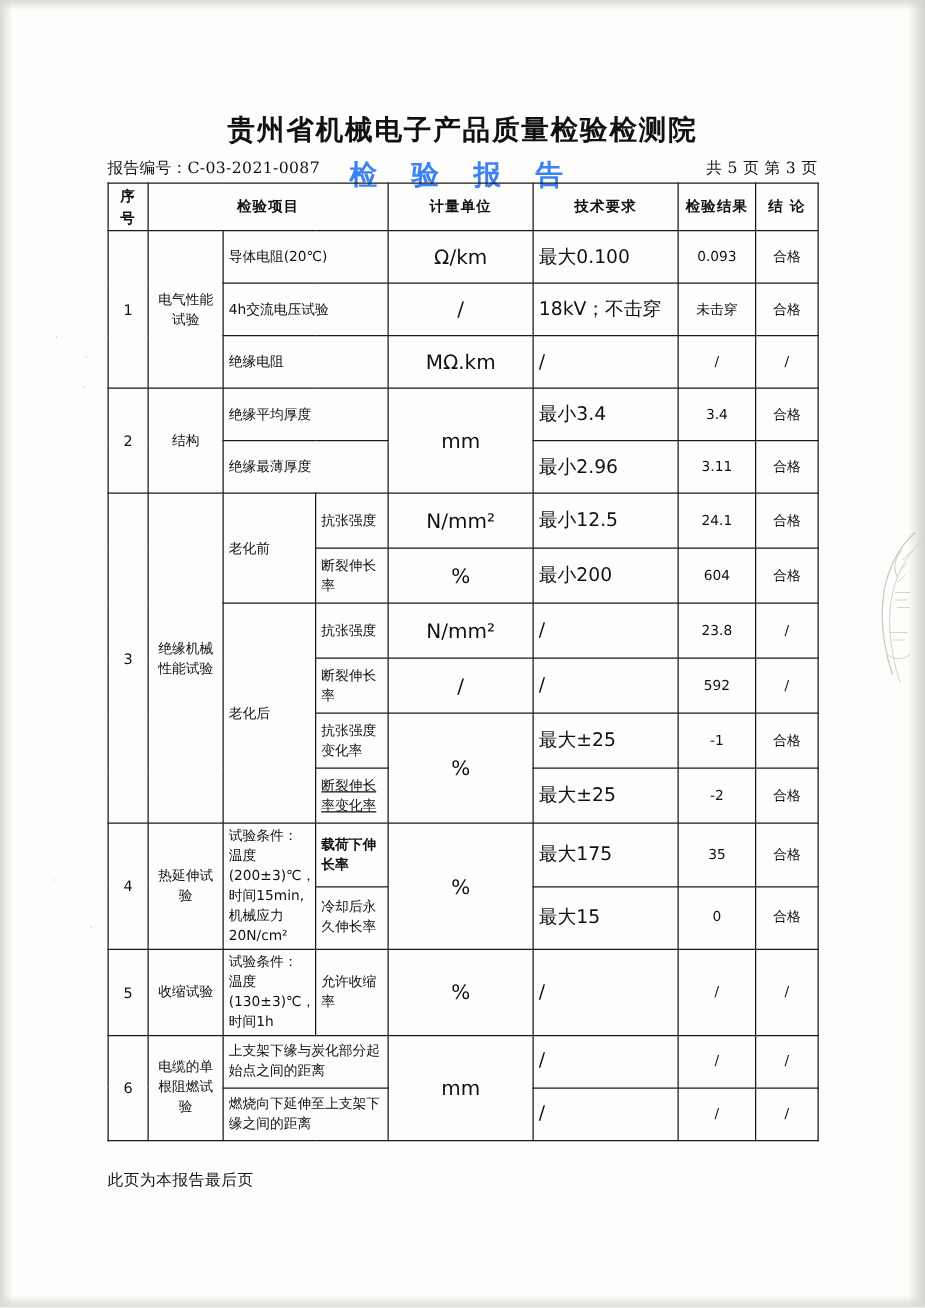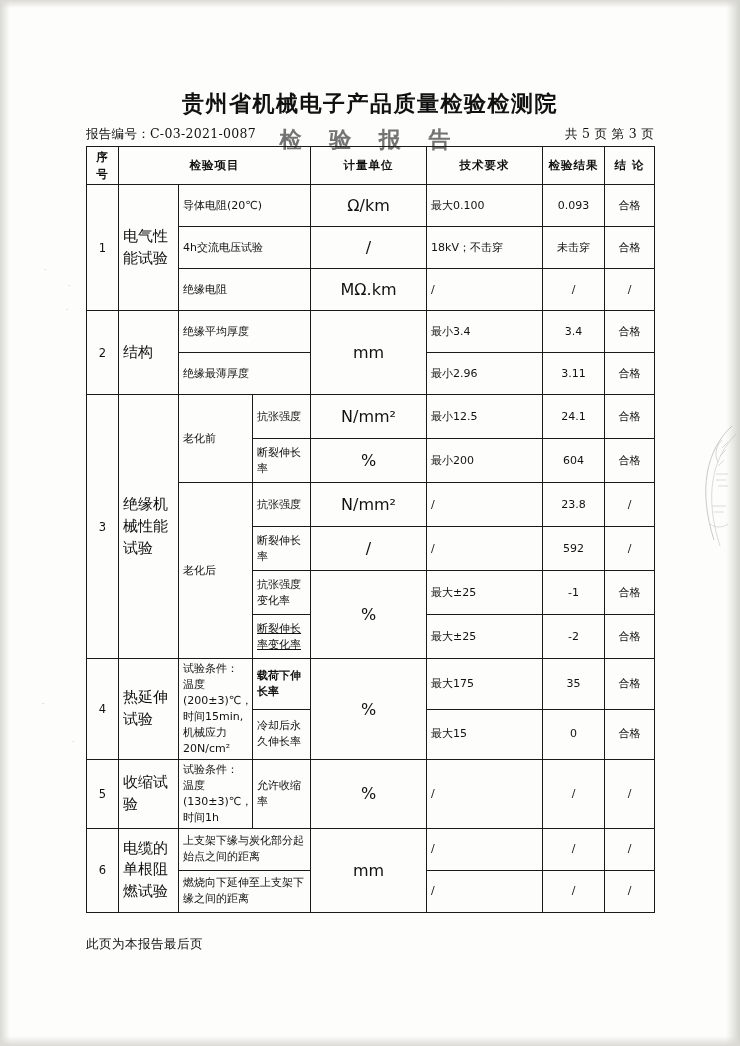--- a/index.html
+++ b/index.html
@@ -53,21 +53,21 @@
     font-weight: bold;
     letter-spacing: 1.5px;
     color: #111;
   }
   .doc-title {
     font-family: "DejaVu Serif", "Liberation Serif", serif;
     font-size: 22px;
     font-weight: bold;
     letter-spacing: 10px;
     margin-top: 6px;
-    color: #737373;
+    color: #3b82f6;
   }
 
   .meta {
     position: absolute;
     left: 86px; top: 126px; width: 568px;
     display: flex;
     justify-content: space-between;
     align-items: flex-end;
     font-family: "DejaVu Serif", "Liberation Serif", serif;
     font-size: 12.5px;
@@ -91,25 +91,25 @@
     line-height: 1.45;
   }
   table.report thead th {
     text-align: center;
     font-weight: bold;
     height: 22px;
     font-size: 11.5px;
     letter-spacing: 1px;
   }
   td.idx { text-align: center; font-size: 11.5px; }
-  td.grp { text-align: left; font-size: 15px; padding-left: 5px; }
+  td.grp { text-align: center; font-size: 11px; padding-left: 5px; }
   td.sub { text-align: left; font-size: 11px; padding-left: 6px; }
   td.item { text-align: left; font-size: 11px; padding-left: 6px; }
   td.unit { text-align: center; font-size: 16px; }
-  td.req { text-align: left; font-size: 11px; padding-left: 5px; }
+  td.req { text-align: left; font-size: 15px; padding-left: 5px; }
   td.res { text-align: center; font-size: 11px; }
   td.conc { text-align: center; font-size: 11px; }
   .tiny { font-size: 10.5px; }
 
   .footnote {
     position: absolute;
     left: 86px; top: 936px;
     font-family: "DejaVu Serif", "Liberation Serif", serif;
     font-size: 12.5px;
     letter-spacing: 0.5px;

